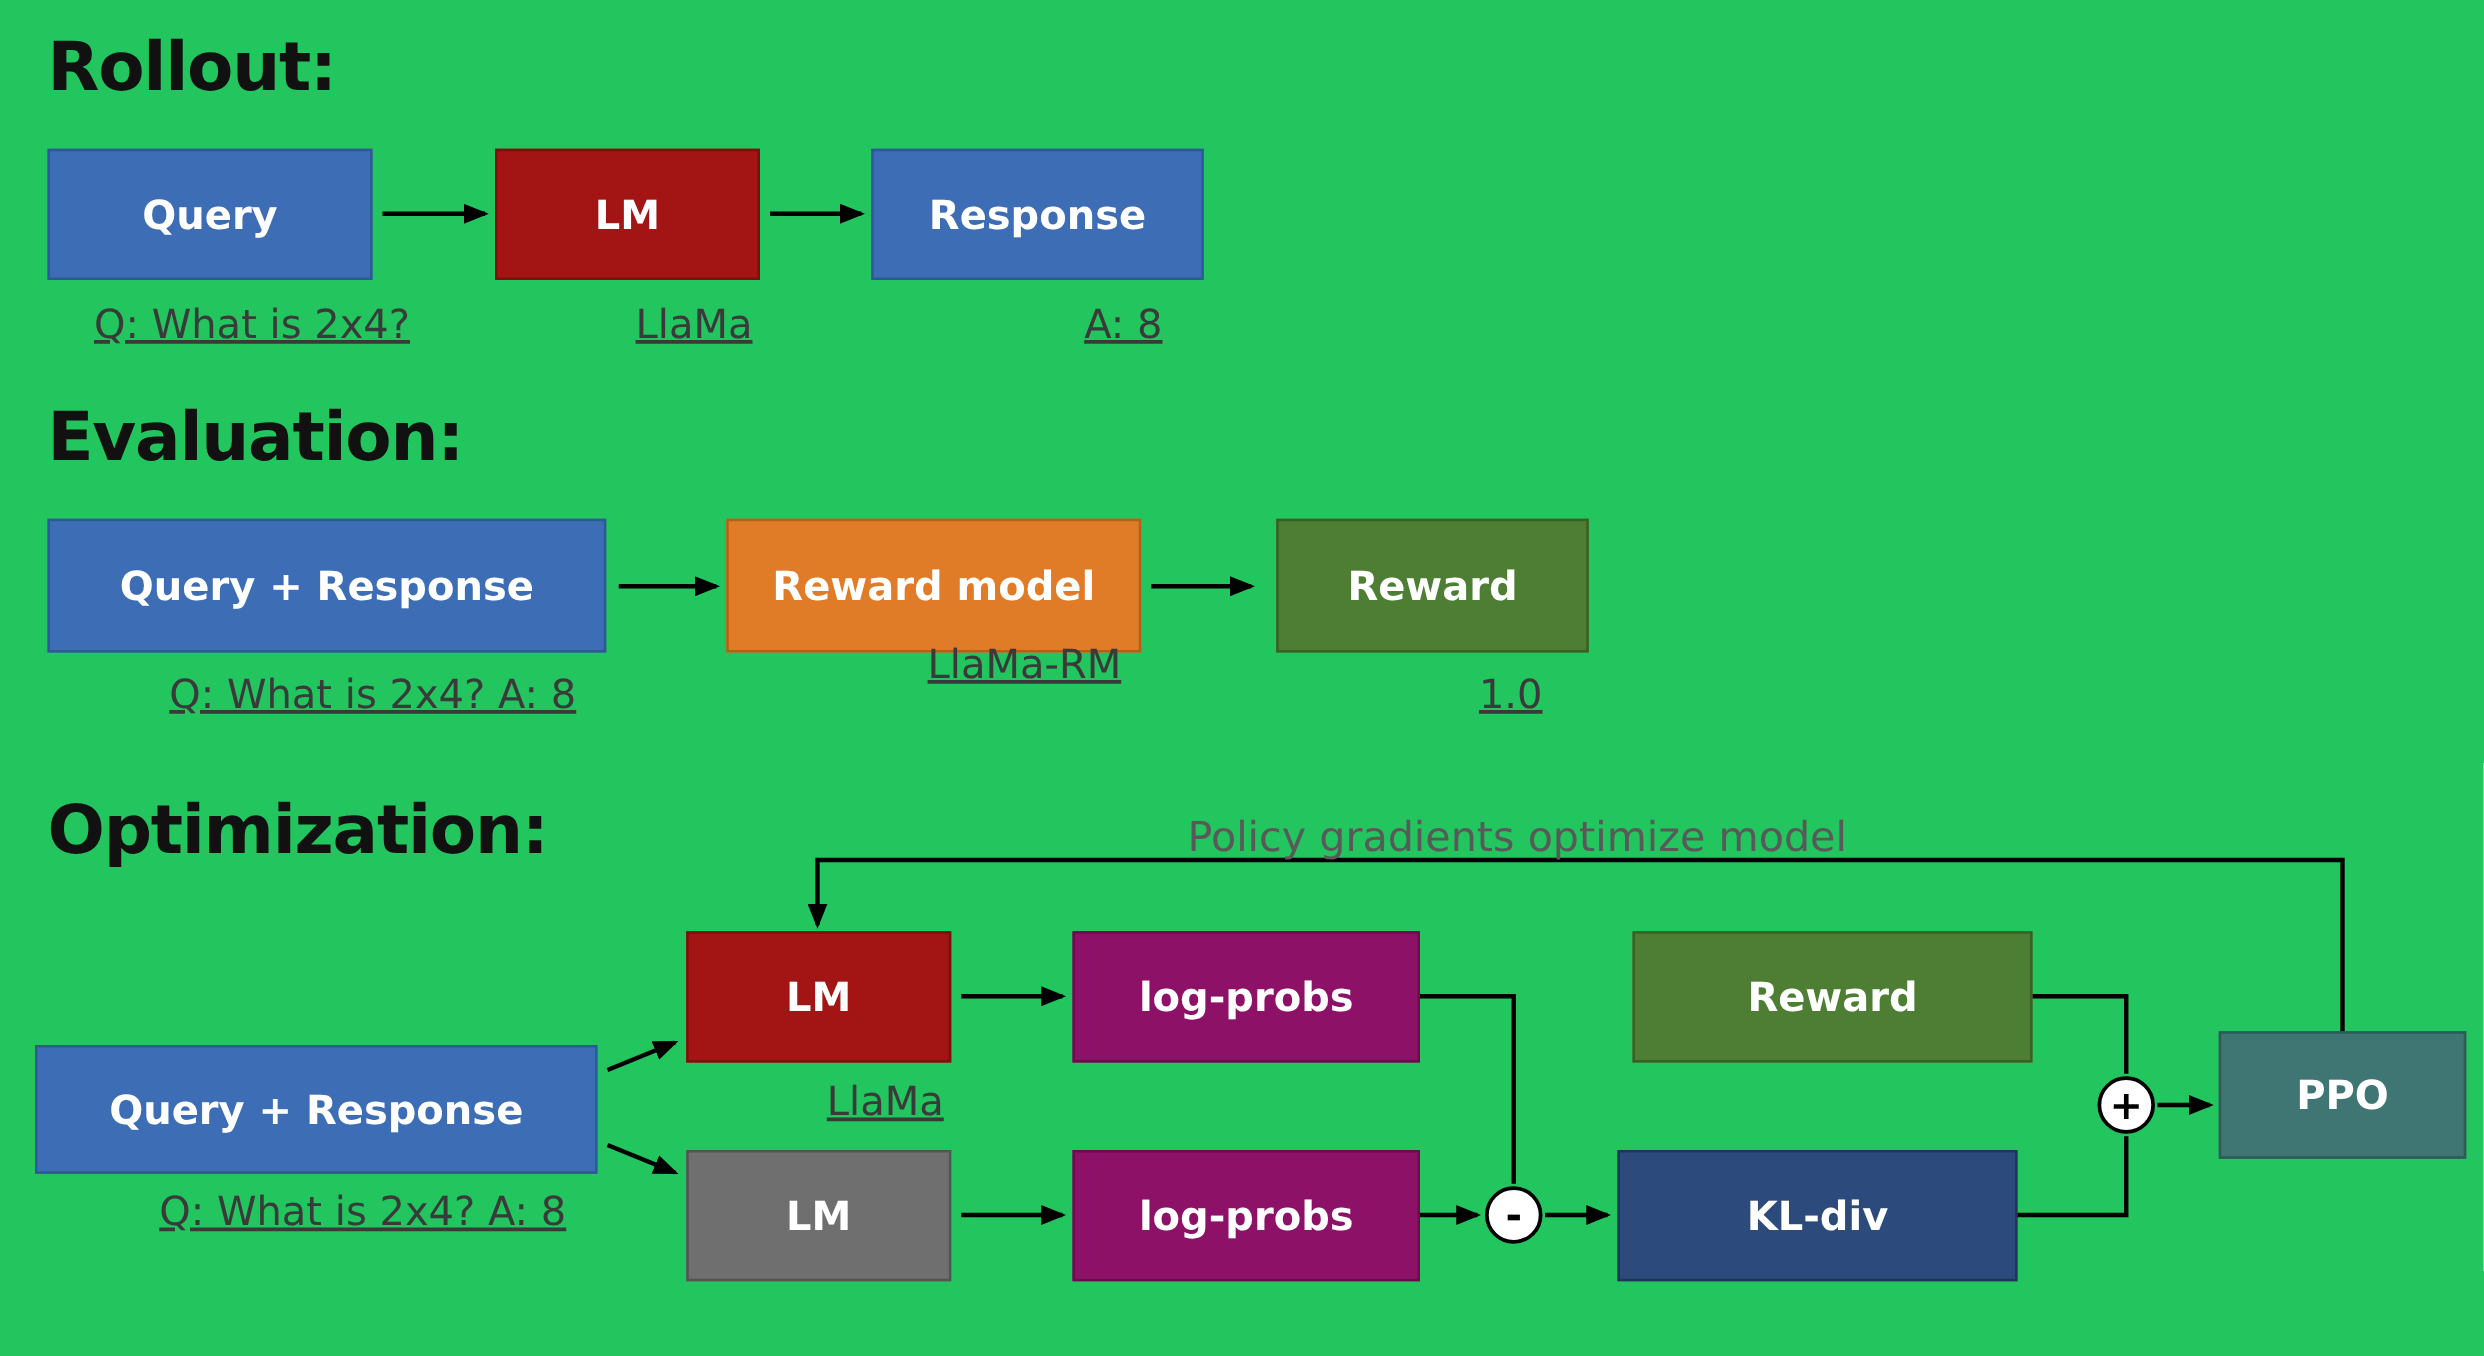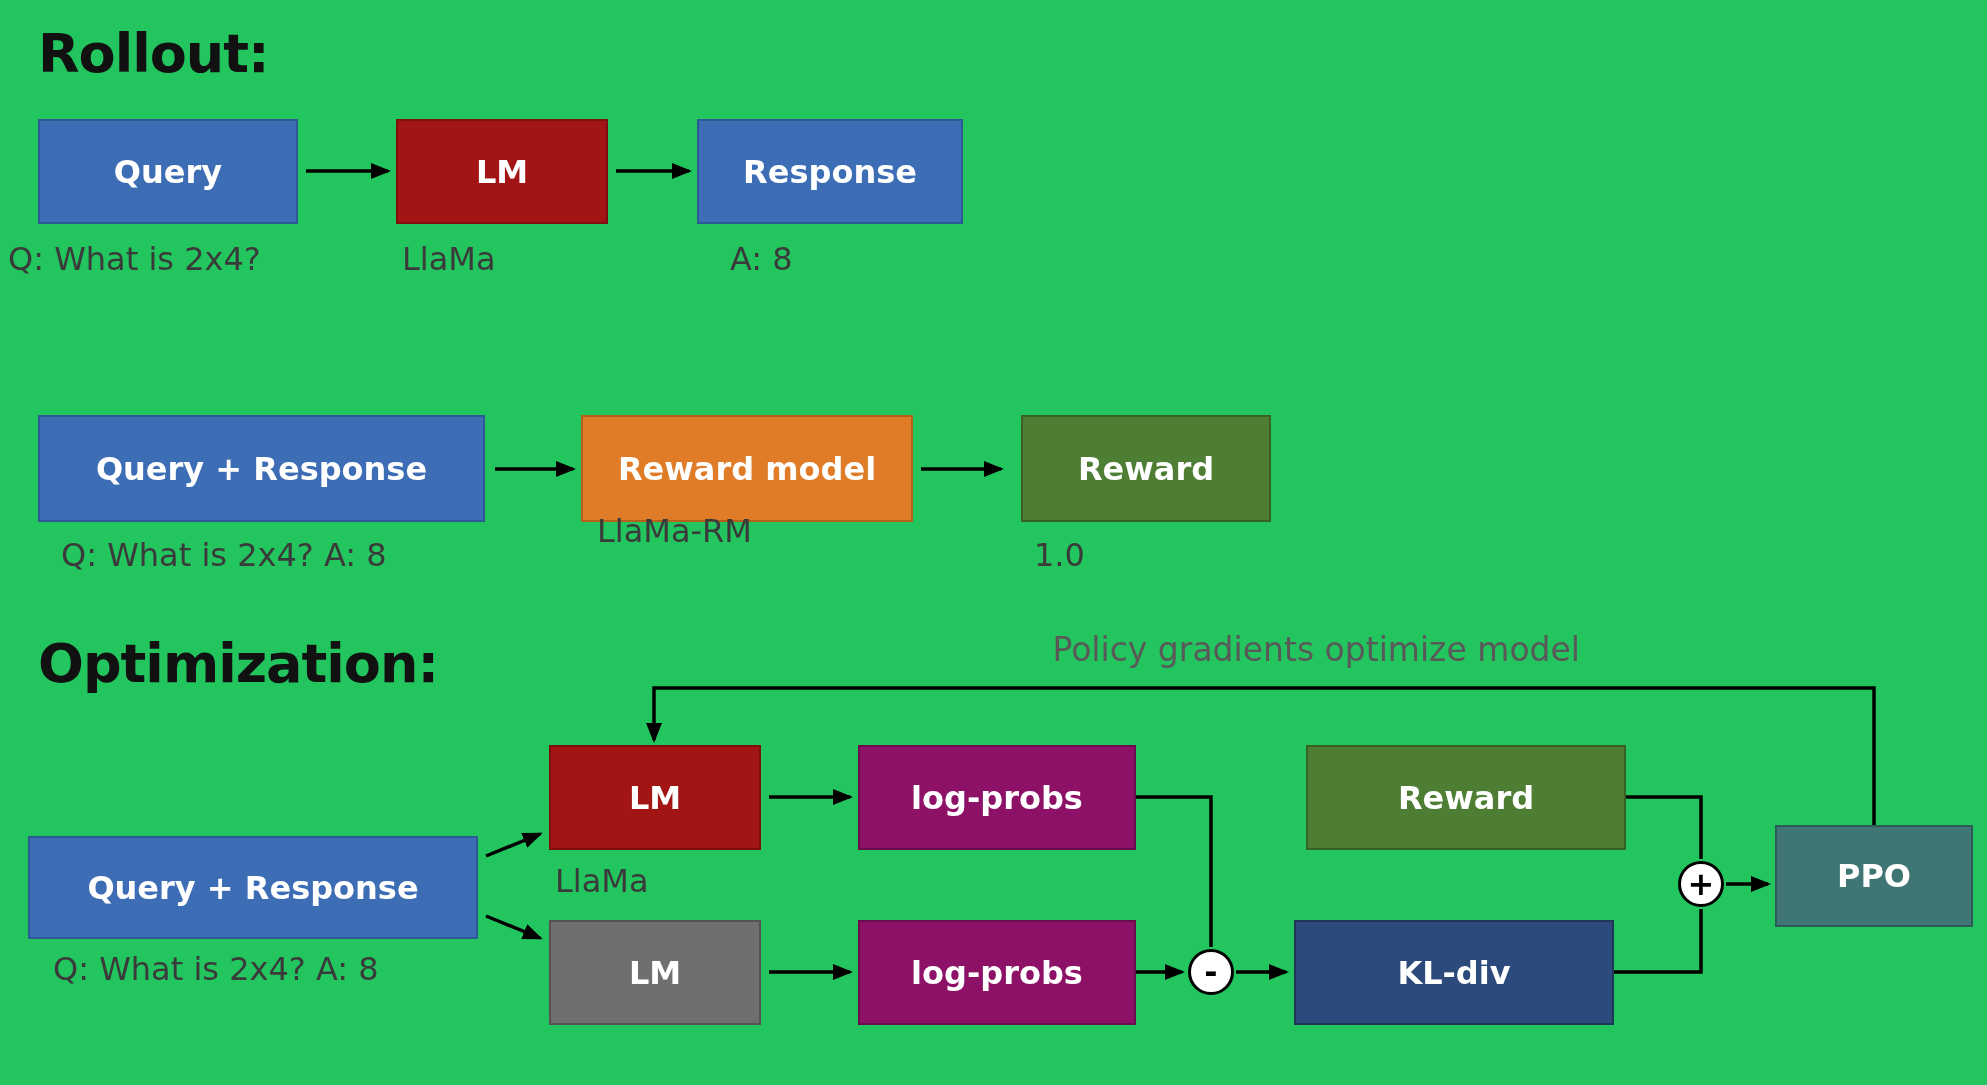--- a/index.html
+++ b/index.html
@@ -30,26 +30,26 @@
   .orange  { background: var(--orange);  border-color: var(--orange_border); }
   .green   { background: var(--green);   border-color: var(--green_border); margin-left: 12px; }
   .magenta { background: var(--magenta); border-color: var(--magenta_border); }
   .graybx  { background: var(--gray);    border-color: var(--gray_border); }
   .navy    { background: var(--navy);    border-color: var(--navy_border); text-align: right; }
   .teal    { background: var(--teal);    border-color: var(--teal_border); }
 
   .caption {
     position: absolute;
     font-size: 32px; color: var(--caption);
-    text-align: left; white-space: nowrap;
+    text-align: right; white-space: nowrap; text-decoration: underline;
   }
   .annotation {
     position: absolute;
     font-size: 33px; color: var(--annotation);
-    text-align: right; white-space: nowrap;
+    text-align: left; white-space: nowrap; margin-top: 20px;
   }
   .op-circle {
     position: absolute;
     width: 46px; height: 46px; border-radius: 50%;
     background: #ffffff; border: 3px solid #000;
     display: flex; align-items: center; justify-content: center;
     font-size: 32px; font-weight: bold; color: #000;
     line-height: 1;
   }
   svg.connectors { position: absolute; left: 0; top: 0; }
@@ -99,20 +99,21 @@
     <span class="box-label">LM</span>
   </div>
   <div class="box blue" style="left:697px; top:119px; width:266px; height:105px">
     <span class="box-label">Response</span>
   </div>
 
   <div class="caption" style="left:8px; top:240px; width:320px">Q: What is 2x4?</div>
   <div class="caption" style="left:402px; top:240px; width:200px">LlaMa</div>
   <div class="caption" style="left:730px; top:240px; width:200px">A: 8</div>
 
+  <div class="heading" style="left:38px; top:318px">Evaluation:</div>
 
   <div class="box blue" style="left:38px; top:415px; width:447px; height:107px">
     <span class="box-label">Query + Response</span>
   </div>
   <div class="box orange" style="left:581px; top:415px; width:332px; height:107px">
     <span class="box-label">Reward model</span>
   </div>
   <div class="box green" style="left:1009px; top:415px; width:250px; height:107px">
     <span class="box-label">Reward</span>
   </div>

